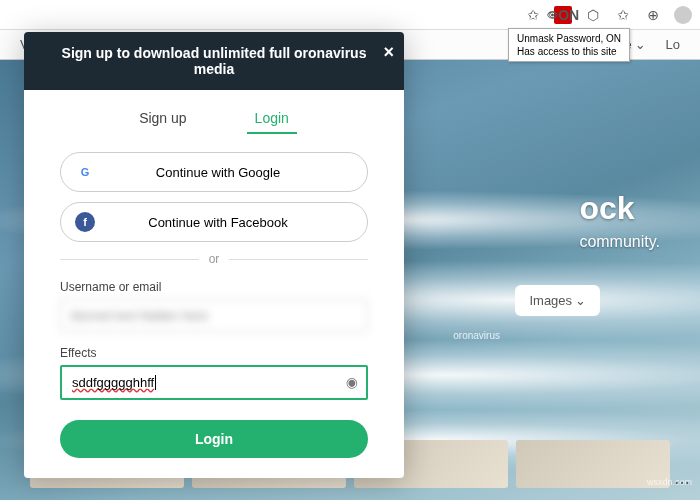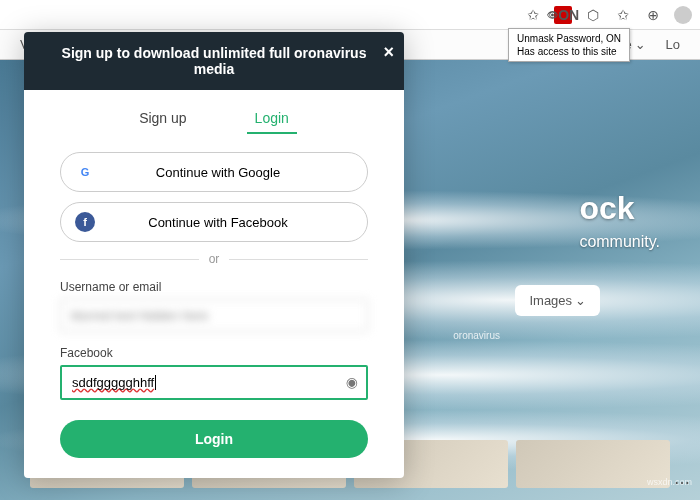--- a/index.html
+++ b/index.html
@@ -127,21 +127,21 @@
       </div>
       <div class="oauth-btn">
         <div class="oicon fb-icon">f</div>
         <div class="olabel">Continue with Facebook</div>
       </div>
       <div class="divider">
           <span>or</span>
         </div>
       <label class="field-label">Username or email</label>
       <div class="text-input blur">blurred text hidden here</div>
-      <label class="field-label">Facebook</label>
+      <label class="field-label">Effects</label>
       <div class="pw-wrap">
         <div class="pw-input"><span class="pw-val">sddfggggghhff</span><span style="border-right:1px solid #000;margin-left:1px"></span></div>
         <span class="eye">◉</span>
       </div>
       <button class="login-btn">Login</button>
     </div>
   </div>
 </div>
 
 <div class="dots">⋯</div>

